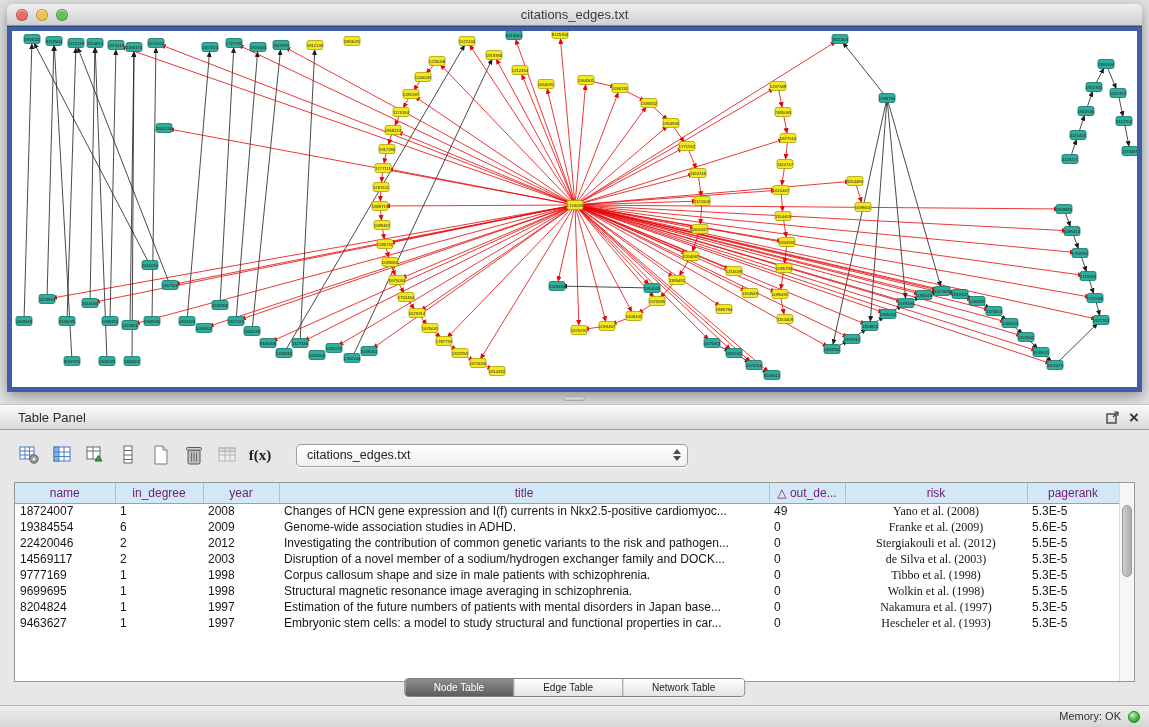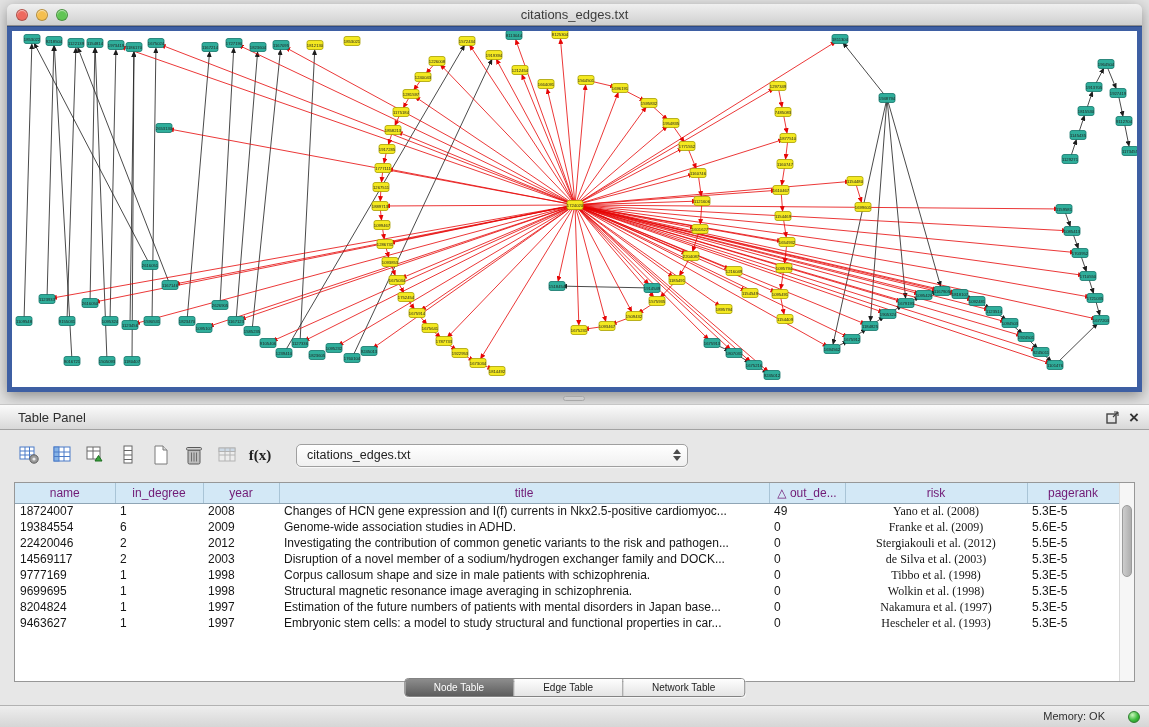--- a/index.html
+++ b/index.html
@@ -55,21 +55,21 @@
 
   .tabs { position:absolute; left:50%; bottom:8px; transform:translateX(-50%); display:inline-flex;
     border:1px solid #838383; border-radius:4px; overflow:hidden; box-shadow:0 1px 1px rgba(255,255,255,.7); }
   .tab { padding:3px 29px; font-size:10px; background:linear-gradient(#fefefe,#e4e4e4); color:#1d1d1d; border-left:1px solid #9a9a9a; }
   .tab:first-child { border-left:none; }
   .tab.active { background:linear-gradient(#8d8d8d,#5d5d5d); color:#fff; }
 
   
   .statusbar { position:absolute; bottom:0; left:0; width:1149px; height:22px;
     background:linear-gradient(#eeeeee,#d6d6d6); border-top:1px solid #b2b2b2; }
-  .mem { position:absolute; right:44px; top:4px; font-size:11px; color:#2f2f2f; }
+  .mem { position:absolute; right:28px; top:4px; font-size:11px; color:#2f2f2f; }
   .mem-dot { position:absolute; right:9px; top:5px; width:12px; height:12px; border-radius:50%;
     border:1px solid #2e7d2e; background:radial-gradient(circle at 35% 30%, #c9f5bd, #46c04a 55%, #1f8c22); }
 </style>
 </head>
 <body>
 
 <div class="net-window">
   <div class="titlebar">
     <div class="traffic">
       <span class="tl" style="background: rgb(238, 106, 95);"></span>

